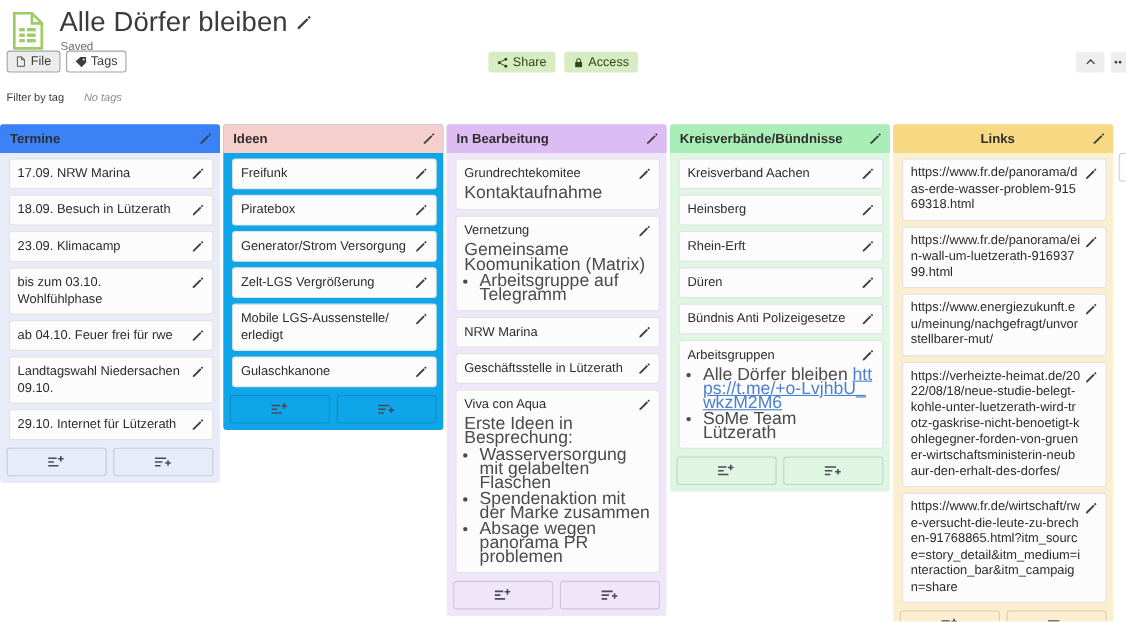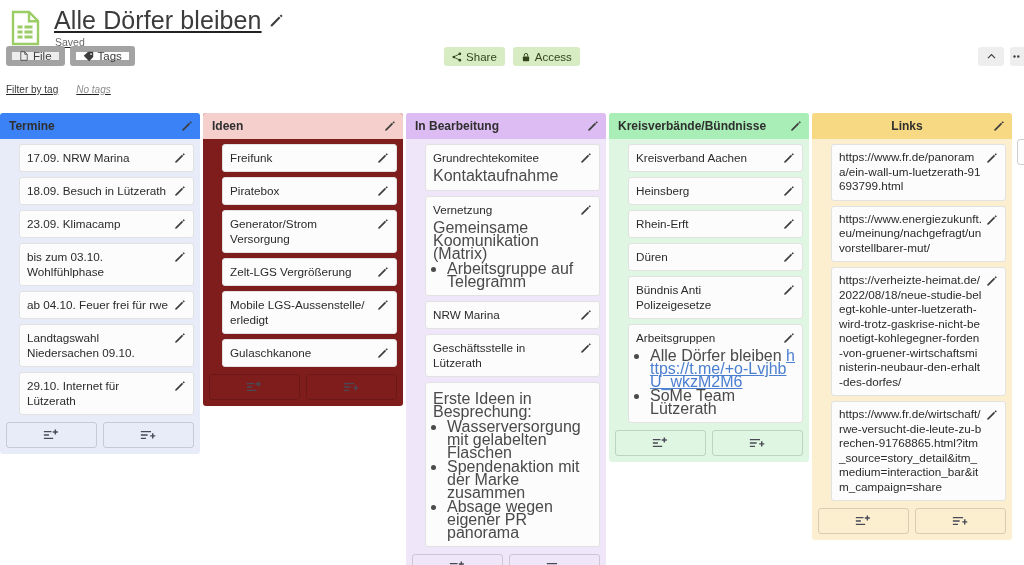--- a/index.html
+++ b/index.html
@@ -6,21 +6,21 @@
   html, body {
     margin: 0; padding: 0;
     width: 1024px; height: 565px;
     background: #ffffff;
     font-family: "Liberation Sans", sans-serif;
     color: #222222;
     overflow: hidden;
   }
 
   
-  #app { position: relative; width: 1024px; height: 438px; text-decoration: underline; }
+  #app { position: relative; width: 1024px; height: 438px; }
 
   .doc-header {
     display: flex;
     align-items: flex-start;
     padding: 6px 0 0 6px;
     height: 44px;
   }
   .doc-icon { width: 40px; height: 40px; flex: 0 0 40px; margin-top: 2px; }
   .doc-title-wrap { margin-left: 8px; }
   .doc-title-row { display: flex; align-items: center; gap: 7px; }
@@ -44,21 +44,21 @@
     position: relative;
     height: 30px;
     margin-top: 2px;
   }
   .btn-group { position: absolute; left: 6px; top: 0; display: flex; gap: 5px; }
   .tbtn {
     display: inline-flex; align-items: center; gap: 4px;
     height: 20px; padding: 0 7px;
     font-size: 11.5px; color: #3d3d3d;
     background: #ededed;
-    border: 6px solid #a3a3a3;
+    border: 1px solid #a3a3a3;
     border-radius: 3px;
     cursor: pointer;
     white-space: nowrap;
   }
   .tbtn.light { background: #fdfdfd; }
   .tbtn svg { display: block; }
 
   .center-btns {
     position: absolute; left: 0; right: 0; top: 1px;
     display: flex; justify-content: center; gap: 8px;
@@ -117,21 +117,21 @@
     display: flex; align-items: center;
     height: 26px;
     padding: 0 7px 0 9px;
     border-radius: 3px 3px 0 0;
   }
   .stack-title {
     font-size: 12px; font-weight: bold;
     color: #2f2f2f; flex: 1 1 auto;
     white-space: nowrap; overflow: hidden; text-overflow: ellipsis;
   }
-  .stack-body { padding: 5px 6px 0 19px; }
+  .stack-body { padding: 5px 6px 0 8px; }
 
   .card {
     background: #fcfcfc;
     border: 1px solid #e2e2e2;
     border-radius: 3px;
     margin-bottom: 5px;
     padding: 5px 7px 6px 7px;
     cursor: pointer;
   }
   .card-top { display: flex; align-items: flex-start; gap: 4px; }
@@ -389,21 +389,21 @@
           <button class="fbtn">
             <span>
               <svg class="ico" viewBox="0 0 20 16" width="17" height="14">
                 <path d="M1 4 h12 M1 8 h8 M1 12 h6" stroke="#4a4a57" stroke-width="1.7" fill="none"></path>
                 <path d="M15 6 v6 M12 9 h6" stroke="#4a4a57" stroke-width="1.7" fill="none"></path>
               </svg>
             </span>
           </button>
         </div>
       </div>
-      <div class="stack" style="background: #7f1d1d;">
+      <div class="stack" style="background: #0ea5e9;">
         <div class="stack-head" style="background: rgb(244, 207, 204);">
           <span class="stack-title">Ideen</span>
           <span>
             <svg class="ico" viewBox="0 0 16 16" width="12" height="12">
               <path d="M2 12.4 L10.6 3.8 L12.2 5.4 L3.6 14 L1.6 14.4 Z" fill="#3c3c3c"></path>
               <path d="M11.4 3 L12.9 1.5 L14.5 3.1 L13 4.6 Z" fill="#3c3c3c"></path>
             </svg>
           </span>
         </div>
         <div class="stack-body">
@@ -551,26 +551,35 @@
               <span class="card-title">Geschäftsstelle in Lützerath</span>
               <span class="card-pencil">
                 <svg class="ico" viewBox="0 0 16 16" width="12" height="12">
                   <path d="M2 12.4 L10.6 3.8 L12.2 5.4 L3.6 14 L1.6 14.4 Z" fill="#3c3c3c"></path>
                   <path d="M11.4 3 L12.9 1.5 L14.5 3.1 L13 4.6 Z" fill="#3c3c3c"></path>
                 </svg>
               </span>
             </div>
           </div>
           <div class="card">
+            <div class="card-top">
+              <span class="card-title">Viva con Aqua</span>
+              <span class="card-pencil">
+                <svg class="ico" viewBox="0 0 16 16" width="12" height="12">
+                  <path d="M2 12.4 L10.6 3.8 L12.2 5.4 L3.6 14 L1.6 14.4 Z" fill="#3c3c3c"></path>
+                  <path d="M11.4 3 L12.9 1.5 L14.5 3.1 L13 4.6 Z" fill="#3c3c3c"></path>
+                </svg>
+              </span>
+            </div>
             <div class="card-desc">
               <p>Erste Ideen in Besprechung:</p>
               <ul>
                 <li>Wasserversorgung mit gelabelten Flaschen</li>
                 <li>Spendenaktion mit der Marke zusammen</li>
-                <li>Absage wegen eigener PR panorama</li>
+                <li>Absage wegen panorama PR problemen</li>
               </ul>
             </div>
           </div>
         </div>
         <div class="stack-footer">
           <button class="fbtn">
             <span>
               <svg class="ico" viewBox="0 0 20 16" width="17" height="14">
                 <path d="M1 4 h9 M1 8 h6 M1 12 h11" stroke="#4a4a57" stroke-width="1.7" fill="none"></path>
                 <path d="M14.5 1.5 v6 M11.5 4.5 h6" stroke="#4a4a57" stroke-width="1.7" fill="none"></path>
@@ -694,20 +703,31 @@
         <div class="stack-head" style="background: rgb(247, 216, 131); text-align: center;">
           <span class="stack-title">Links</span>
           <span>
             <svg class="ico" viewBox="0 0 16 16" width="12" height="12">
               <path d="M2 12.4 L10.6 3.8 L12.2 5.4 L3.6 14 L1.6 14.4 Z" fill="#3c3c3c"></path>
               <path d="M11.4 3 L12.9 1.5 L14.5 3.1 L13 4.6 Z" fill="#3c3c3c"></path>
             </svg>
           </span>
         </div>
         <div class="stack-body">
+          <div class="card">
+            <div class="card-top">
+              <span class="card-title url">https://www.fr.de/panorama/das-erde-wasser-problem-91569318.html</span>
+              <span class="card-pencil">
+                <svg class="ico" viewBox="0 0 16 16" width="12" height="12">
+                  <path d="M2 12.4 L10.6 3.8 L12.2 5.4 L3.6 14 L1.6 14.4 Z" fill="#3c3c3c"></path>
+                  <path d="M11.4 3 L12.9 1.5 L14.5 3.1 L13 4.6 Z" fill="#3c3c3c"></path>
+                </svg>
+              </span>
+            </div>
+          </div>
           <div class="card">
             <div class="card-top">
               <span class="card-title url">https://www.fr.de/panorama/ein-wall-um-luetzerath-91693799.html</span>
               <span class="card-pencil">
                 <svg class="ico" viewBox="0 0 16 16" width="12" height="12">
                   <path d="M2 12.4 L10.6 3.8 L12.2 5.4 L3.6 14 L1.6 14.4 Z" fill="#3c3c3c"></path>
                   <path d="M11.4 3 L12.9 1.5 L14.5 3.1 L13 4.6 Z" fill="#3c3c3c"></path>
                 </svg>
               </span>
             </div>

